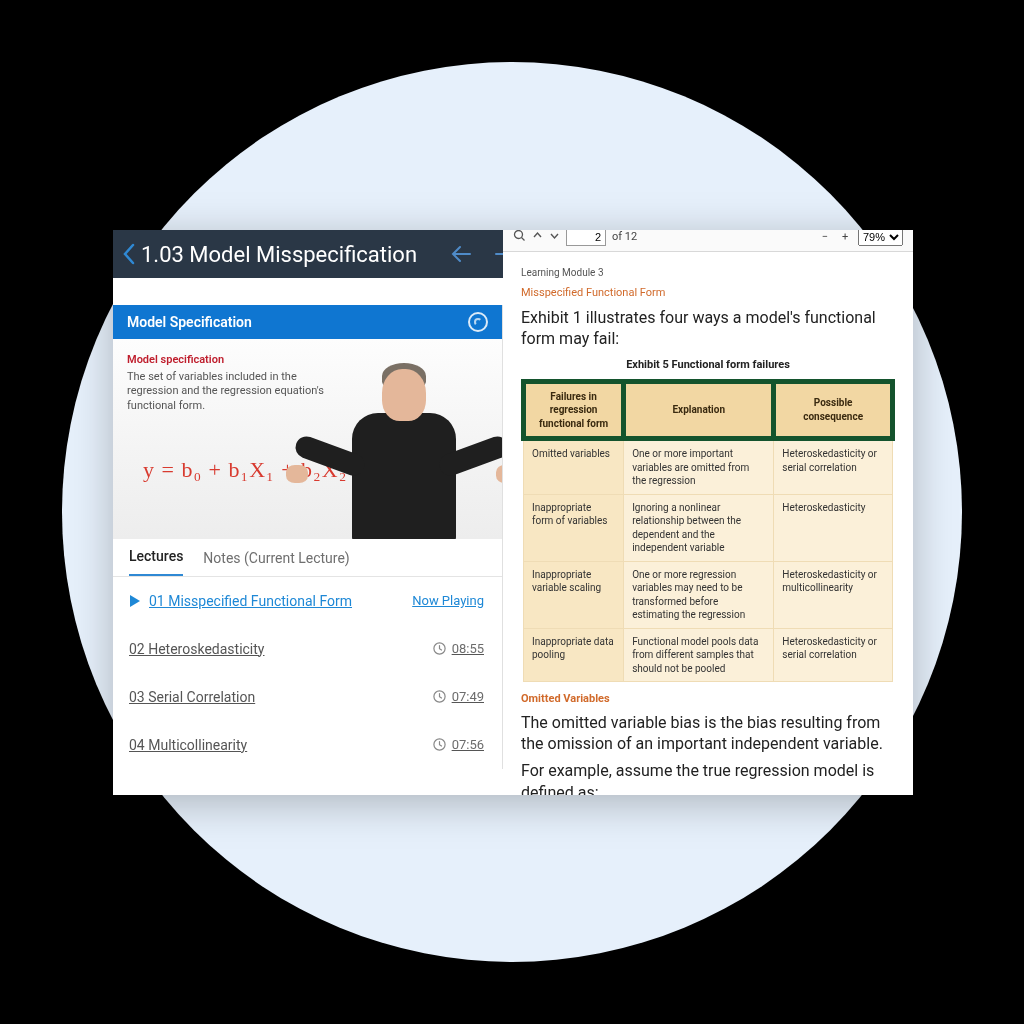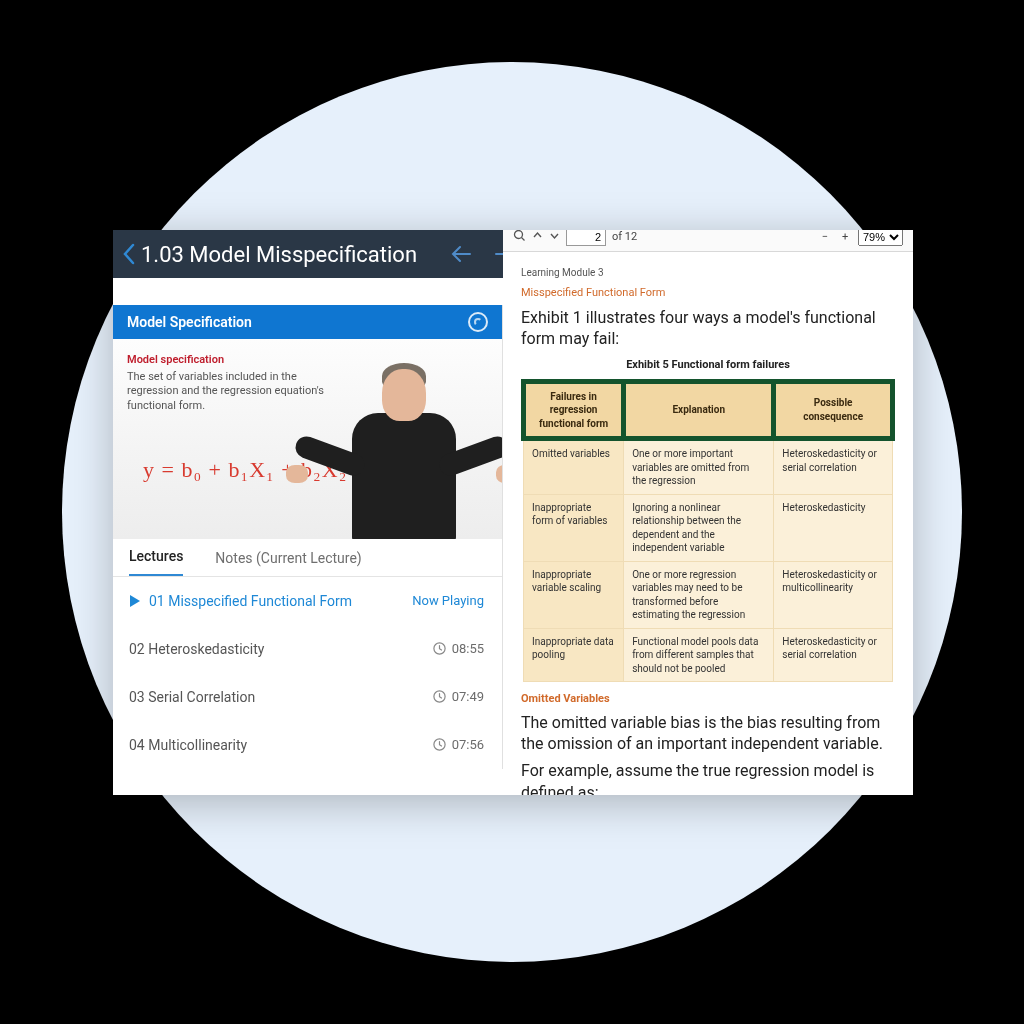--- a/index.html
+++ b/index.html
@@ -136,33 +136,33 @@
   }
   .presenter .armL{ left:-18px; transform:rotate(20deg);}
   .presenter .armR{ right:-18px; transform:rotate(-20deg);}
   .presenter .handL,.presenter .handR{
     position:absolute; top:116px; width:22px;height:18px;background:#e4b79a;border-radius:40%;
   }
   .presenter .handL{ left:-26px;}
   .presenter .handR{ right:-26px;}
 
   .tabs {
-    display:flex; gap:32px; padding:0 16px; border-bottom:1px solid #e4e4e4;
+    display:flex; gap:20px; padding:0 16px; border-bottom:1px solid #e4e4e4;
     height:38px; align-items:flex-end;
   }
   .tab {
     font-size:14px; color:#6f6f6f; padding-bottom:10px; cursor:pointer;
   }
   .tab.active { color:#222; border-bottom:2px solid #2f89d4; font-weight:500;}
   .lecture-list {
     flex:1; overflow:auto;
   }
   .lecture-row{
     display:flex; align-items:center; padding:16px 18px 16px 16px;
-    font-size:14px; color:#555; justify-content:space-between;
+    font-size:14px; color:#555; justify-content:space-between;text-decoration:underline;
   }
   .lecture-row .lname{ display:flex; align-items:center; gap:8px;}
   .lecture-row.active { color:#1e88d6; }
   .lecture-row.active .lname svg{ fill:#1e88d6;}
   .lecture-row .dur { display:flex;align-items:center;gap:6px;color:#6c6c6c;font-size:13px;}
   .lecture-row.active .dur{ color:#1e88d6;}
 
   
   .right-pane {
     flex:1; display:flex; flex-direction:column; min-height:0; background:#fff;

